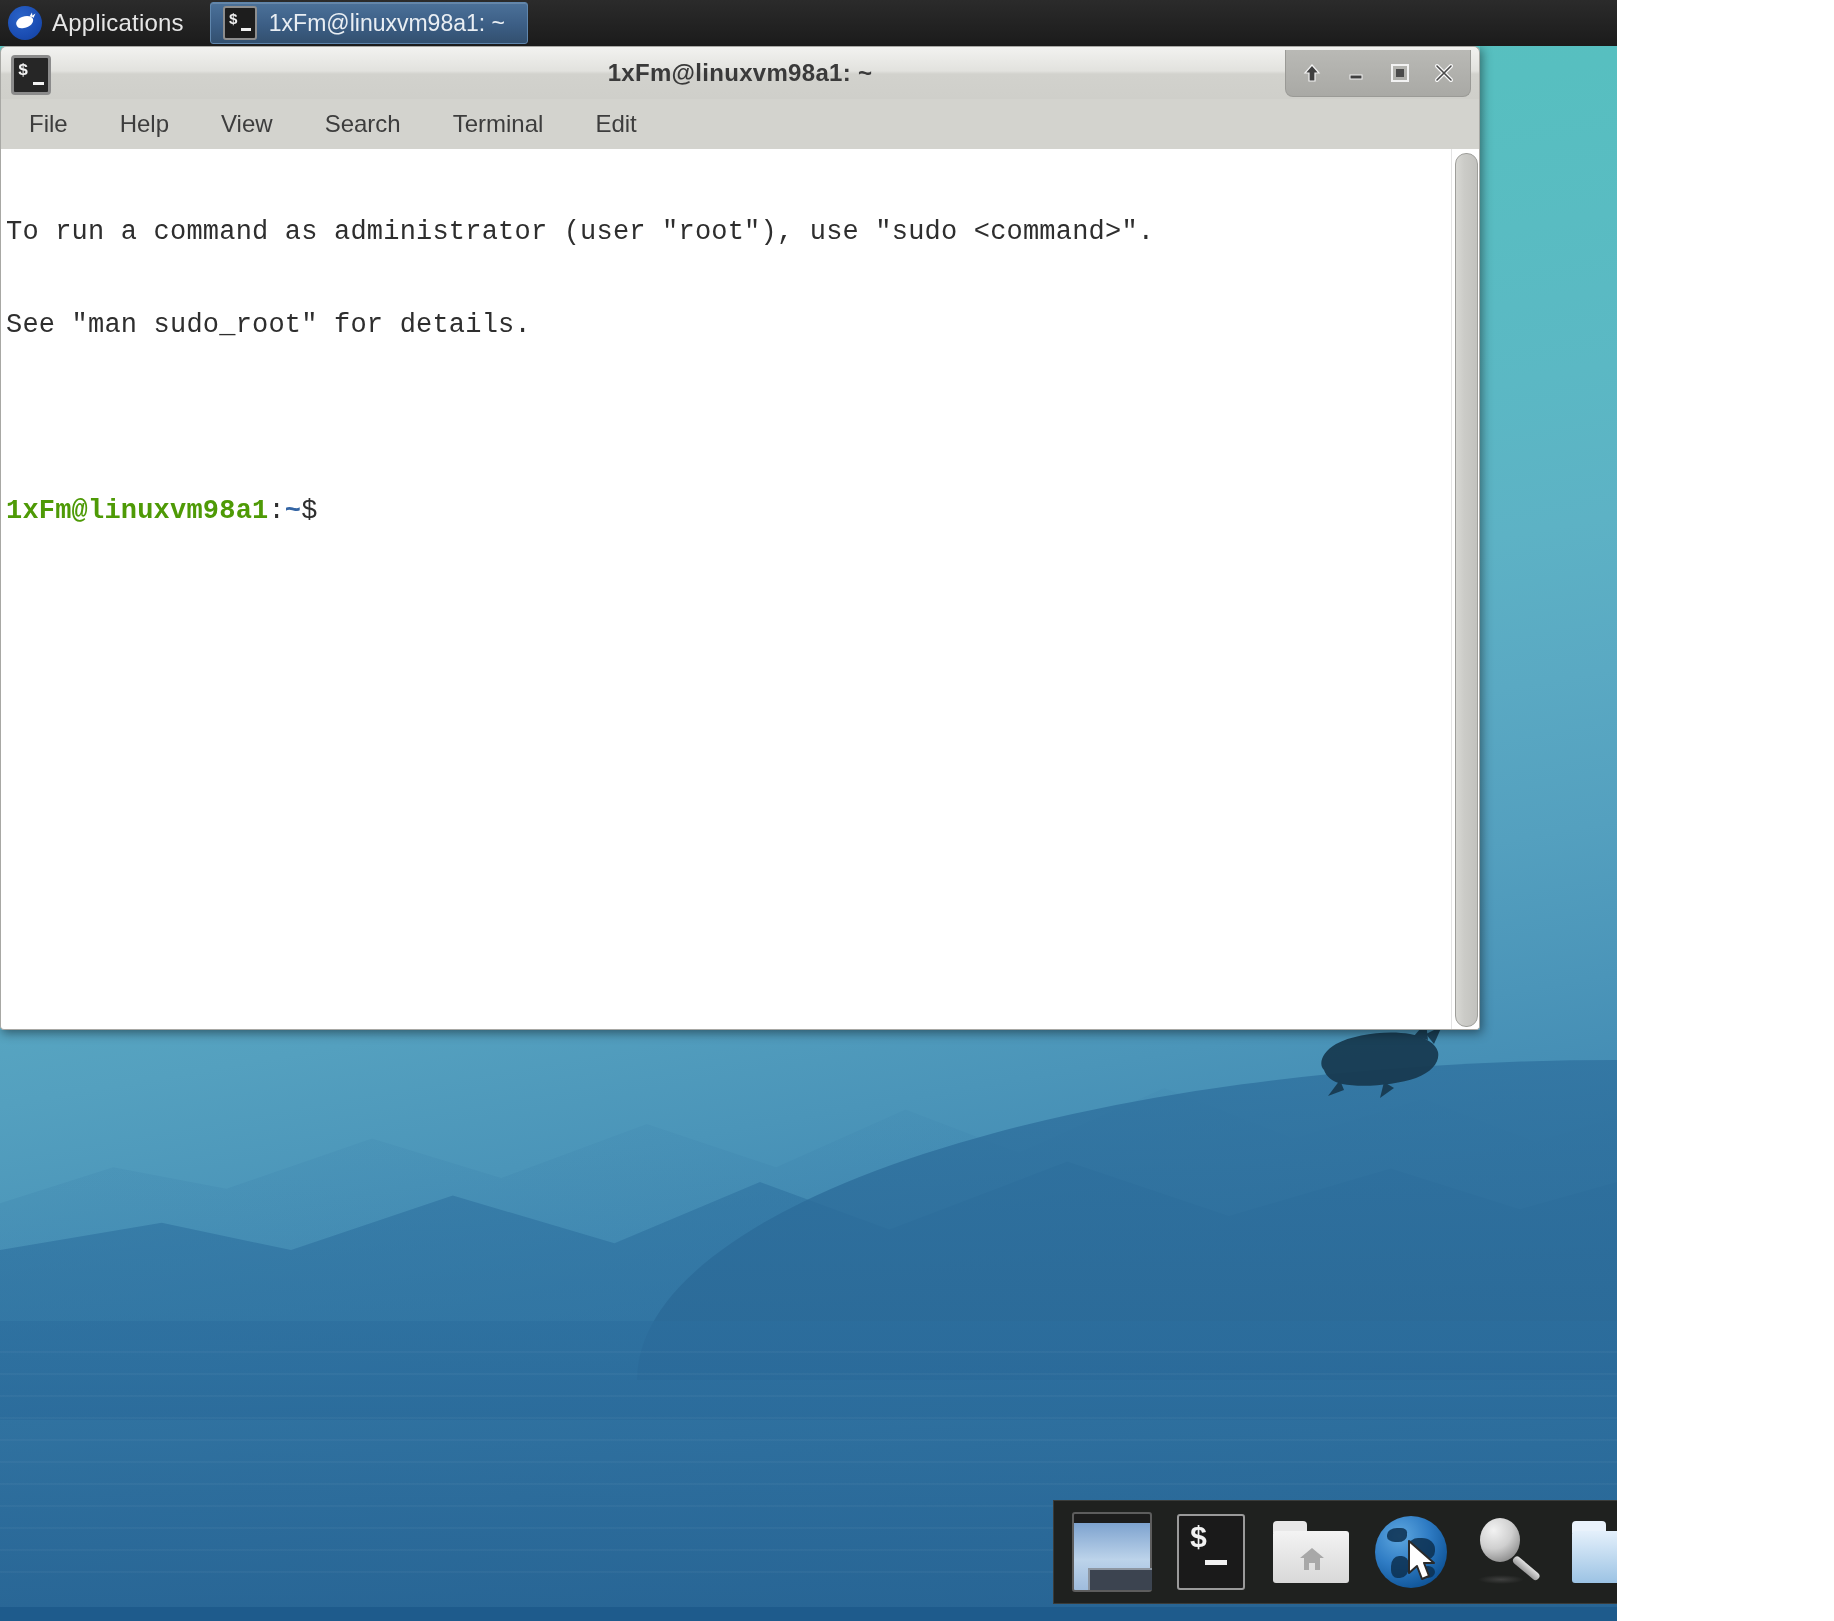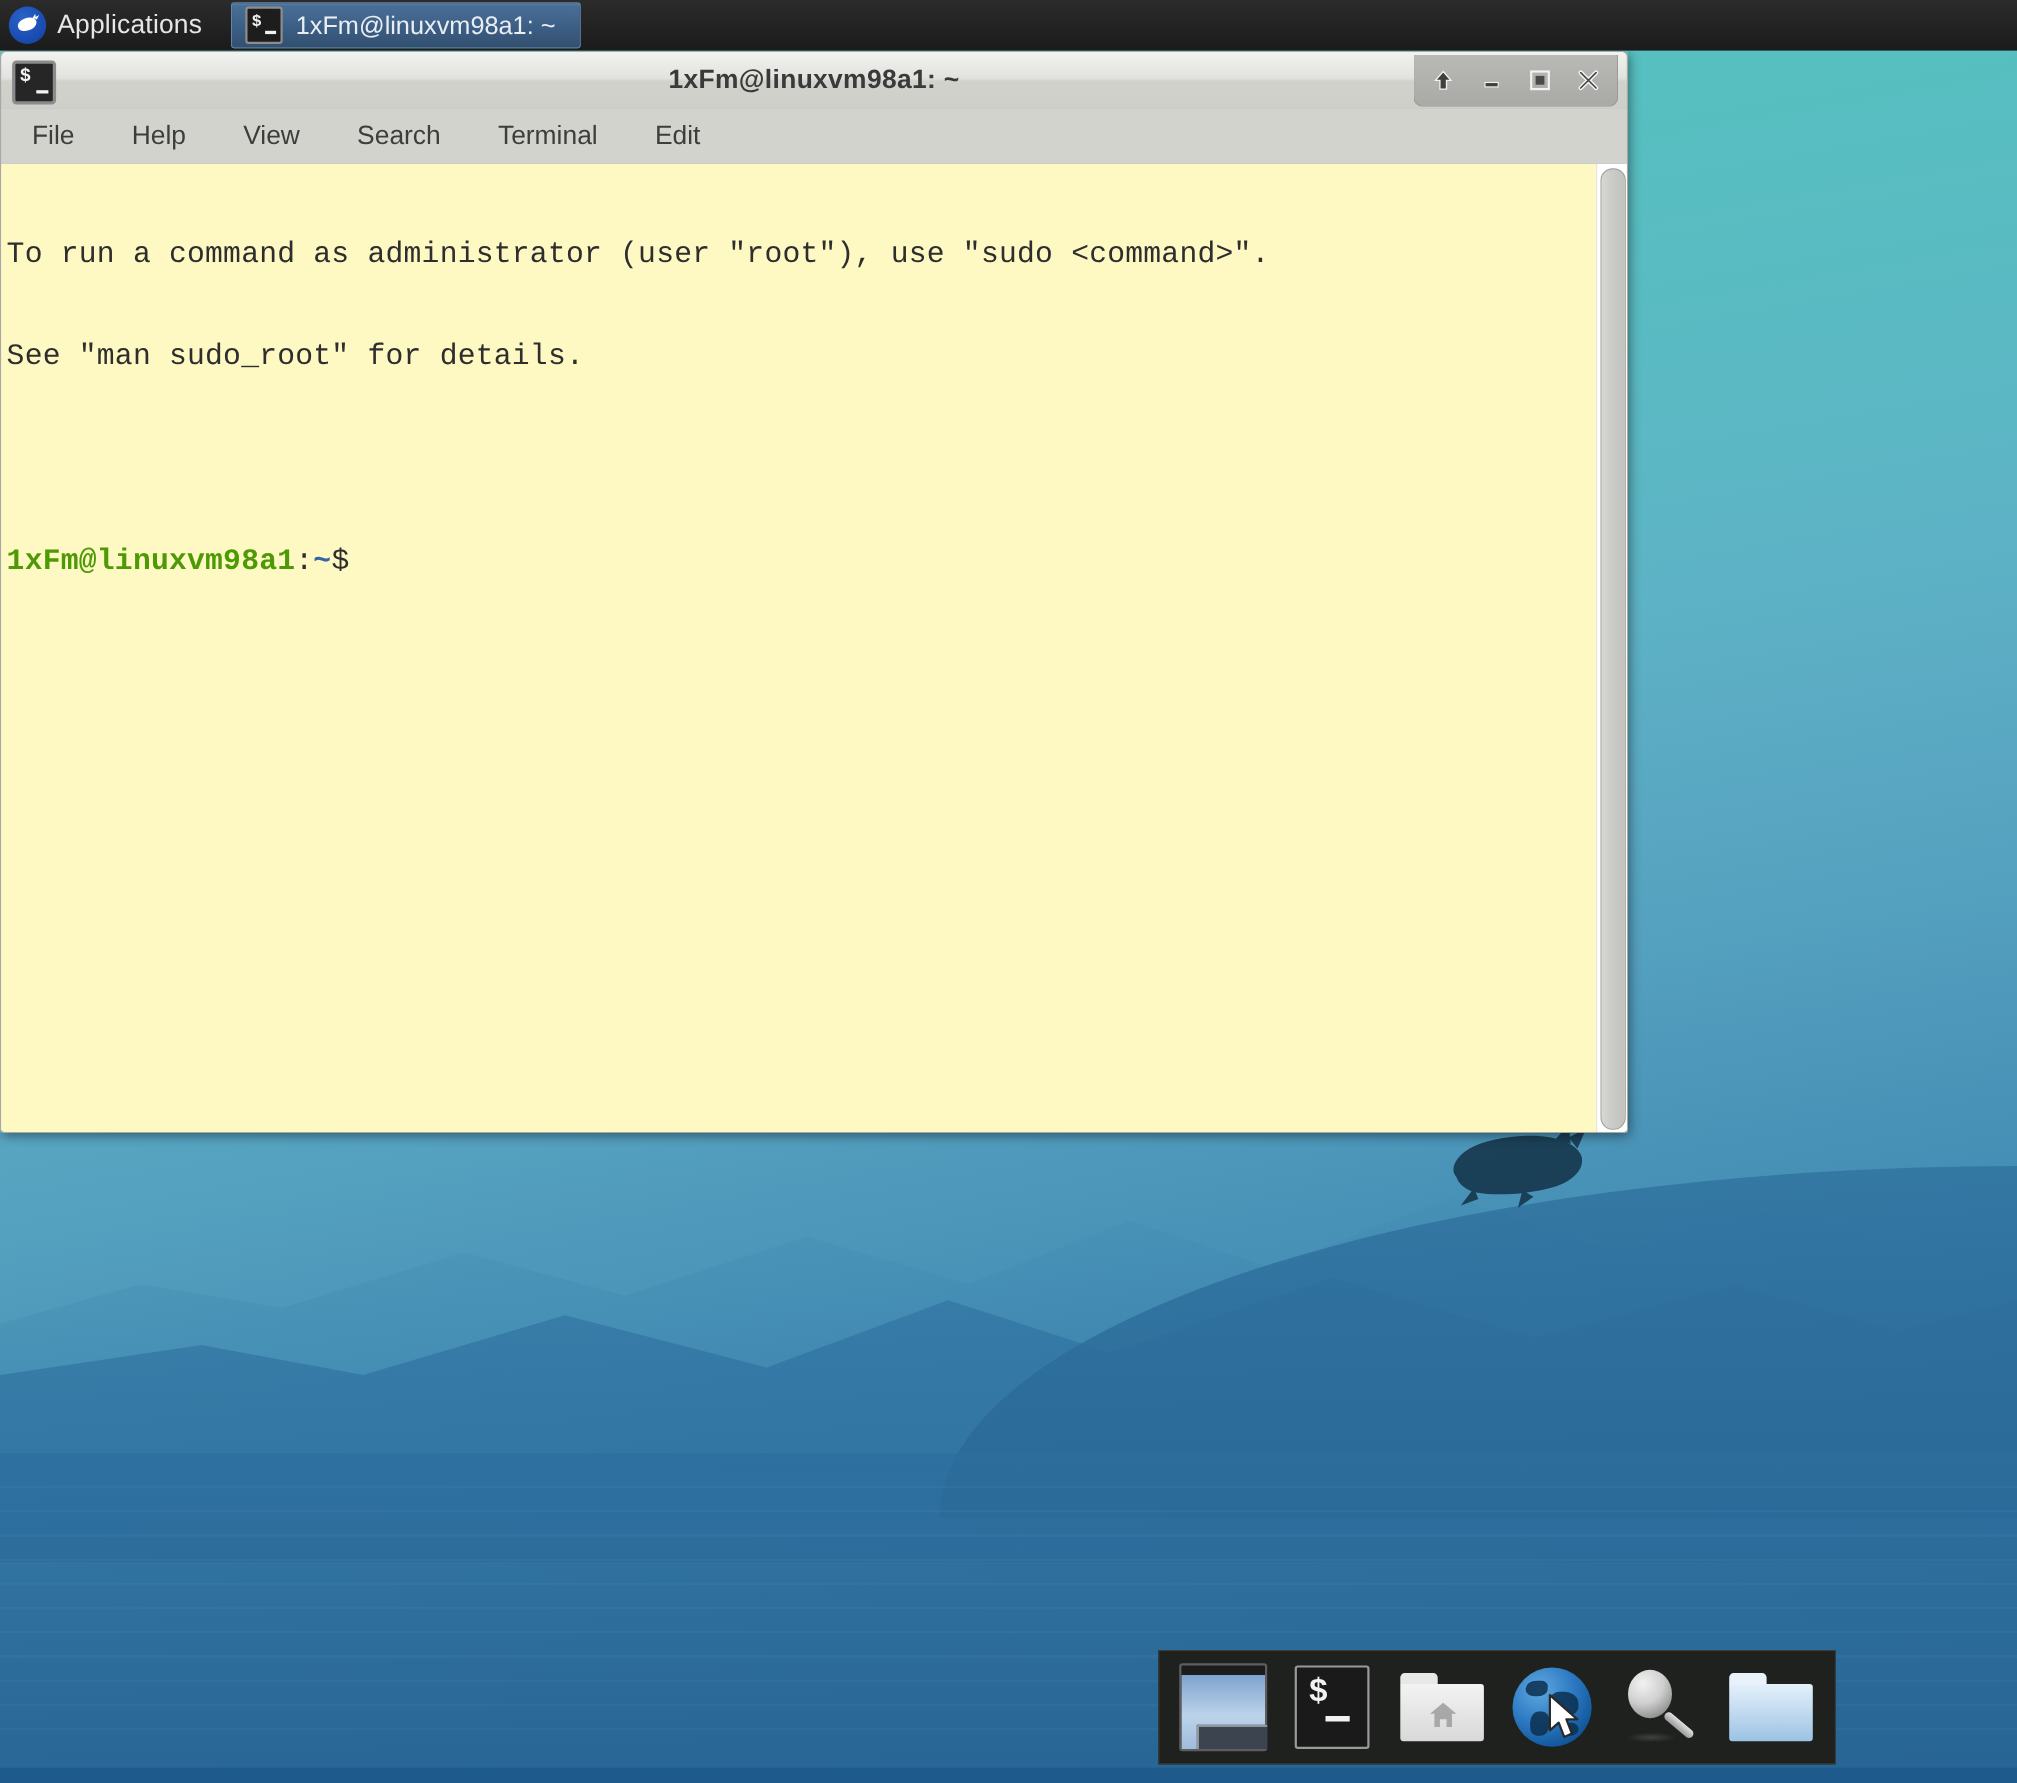--- a/index.html
+++ b/index.html
@@ -6,21 +6,21 @@
     margin: 0;
     padding: 0;
     width: 1834px;
     height: 1621px;
     overflow: hidden;
     font-family: "Liberation Sans", sans-serif;
   }
 
   #screen {
     position: relative;
-    width: 1834px;
+    width: 1617px;
     height: 1621px;
     overflow: hidden;
     background: #2d7aa8;
   }
 
   
   .wallpaper {
     position: absolute;
     inset: 0;
     background:
@@ -267,21 +267,21 @@
   .menu-item {
     padding: 6px 16px;
     font-size: 24px;
     color: #3d3d3d;
     cursor: pointer;
     border-radius: 3px;
   }
   .term-body-wrap {
     position: relative;
     height: 880px;
-    background: #fef9c3;
+    background: #ffffff;
     border: 1px solid #a8a8a4;
     border-top: none;
     border-radius: 0 0 4px 4px;
     overflow: hidden;
     display: flex;
     justify-content: center;
   }
   .term-text {
     flex: 1;
     padding: 6px 0 0 5px;

